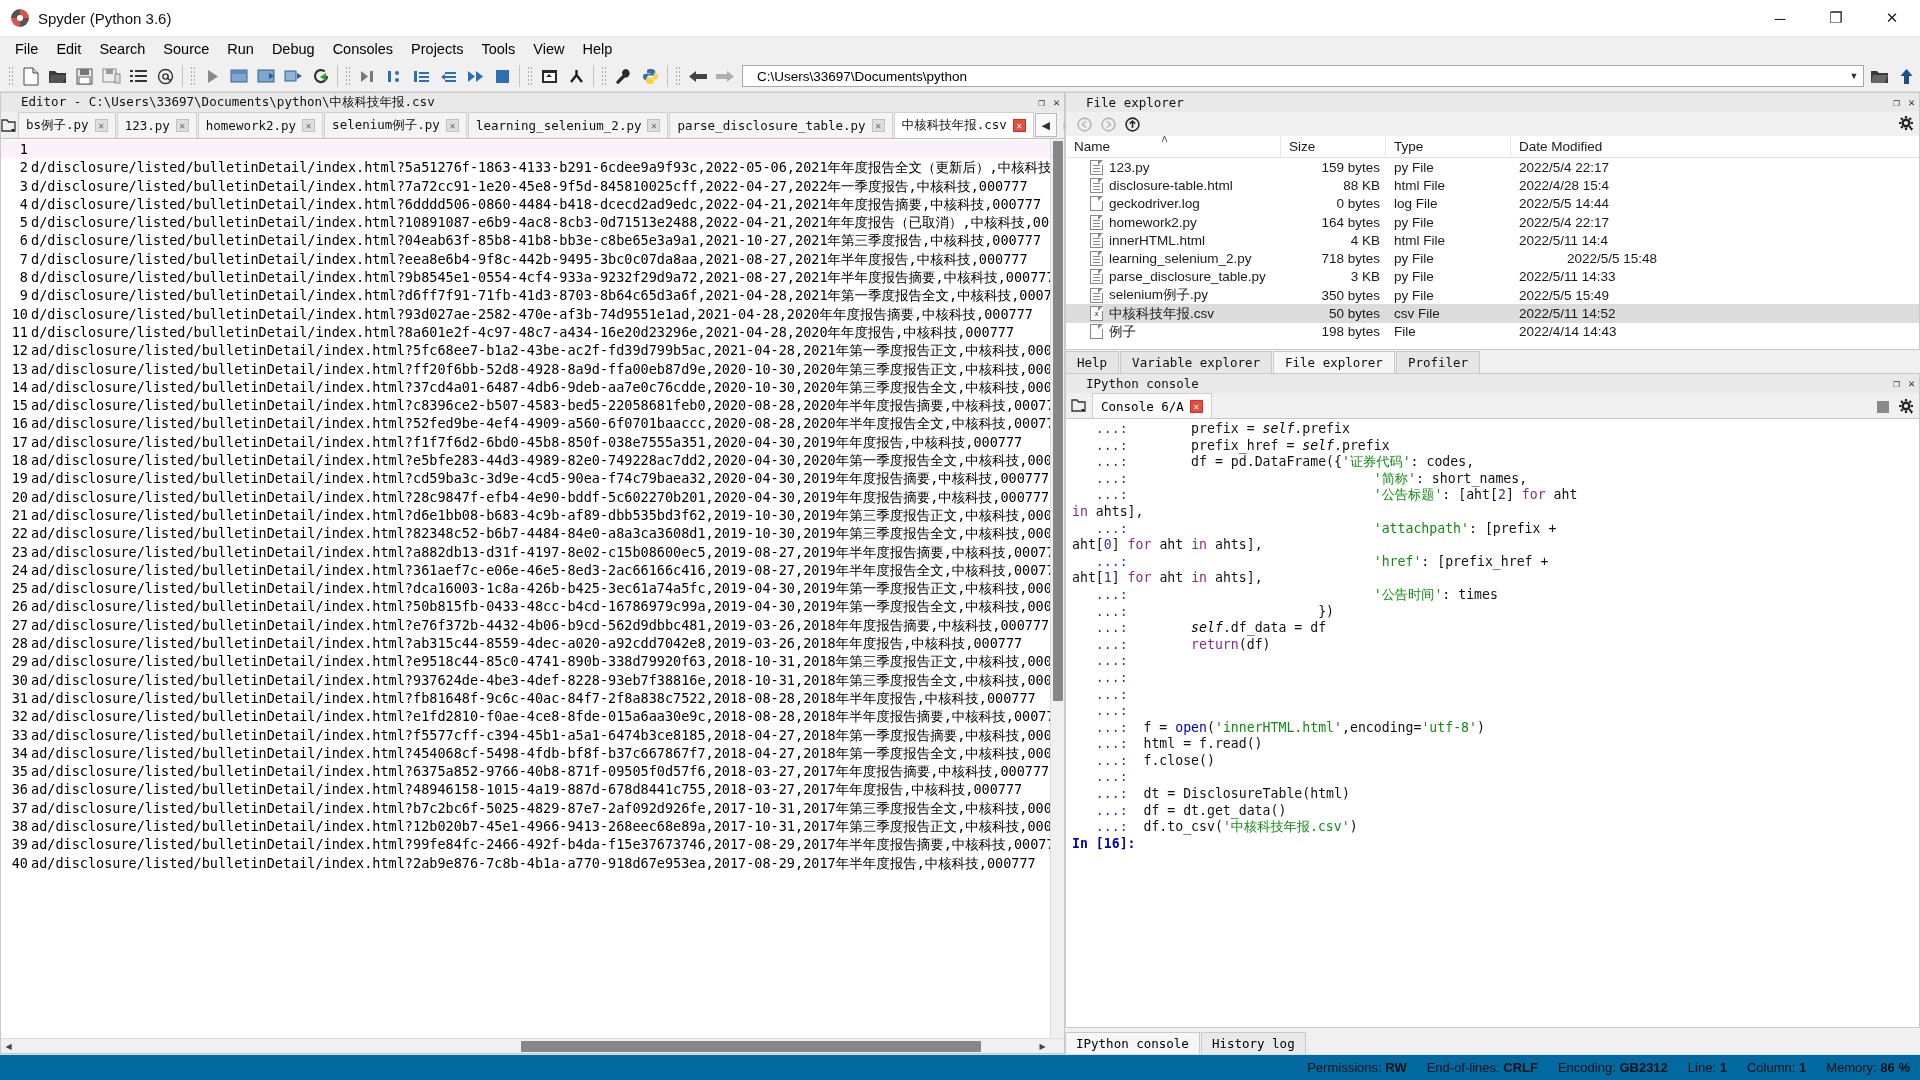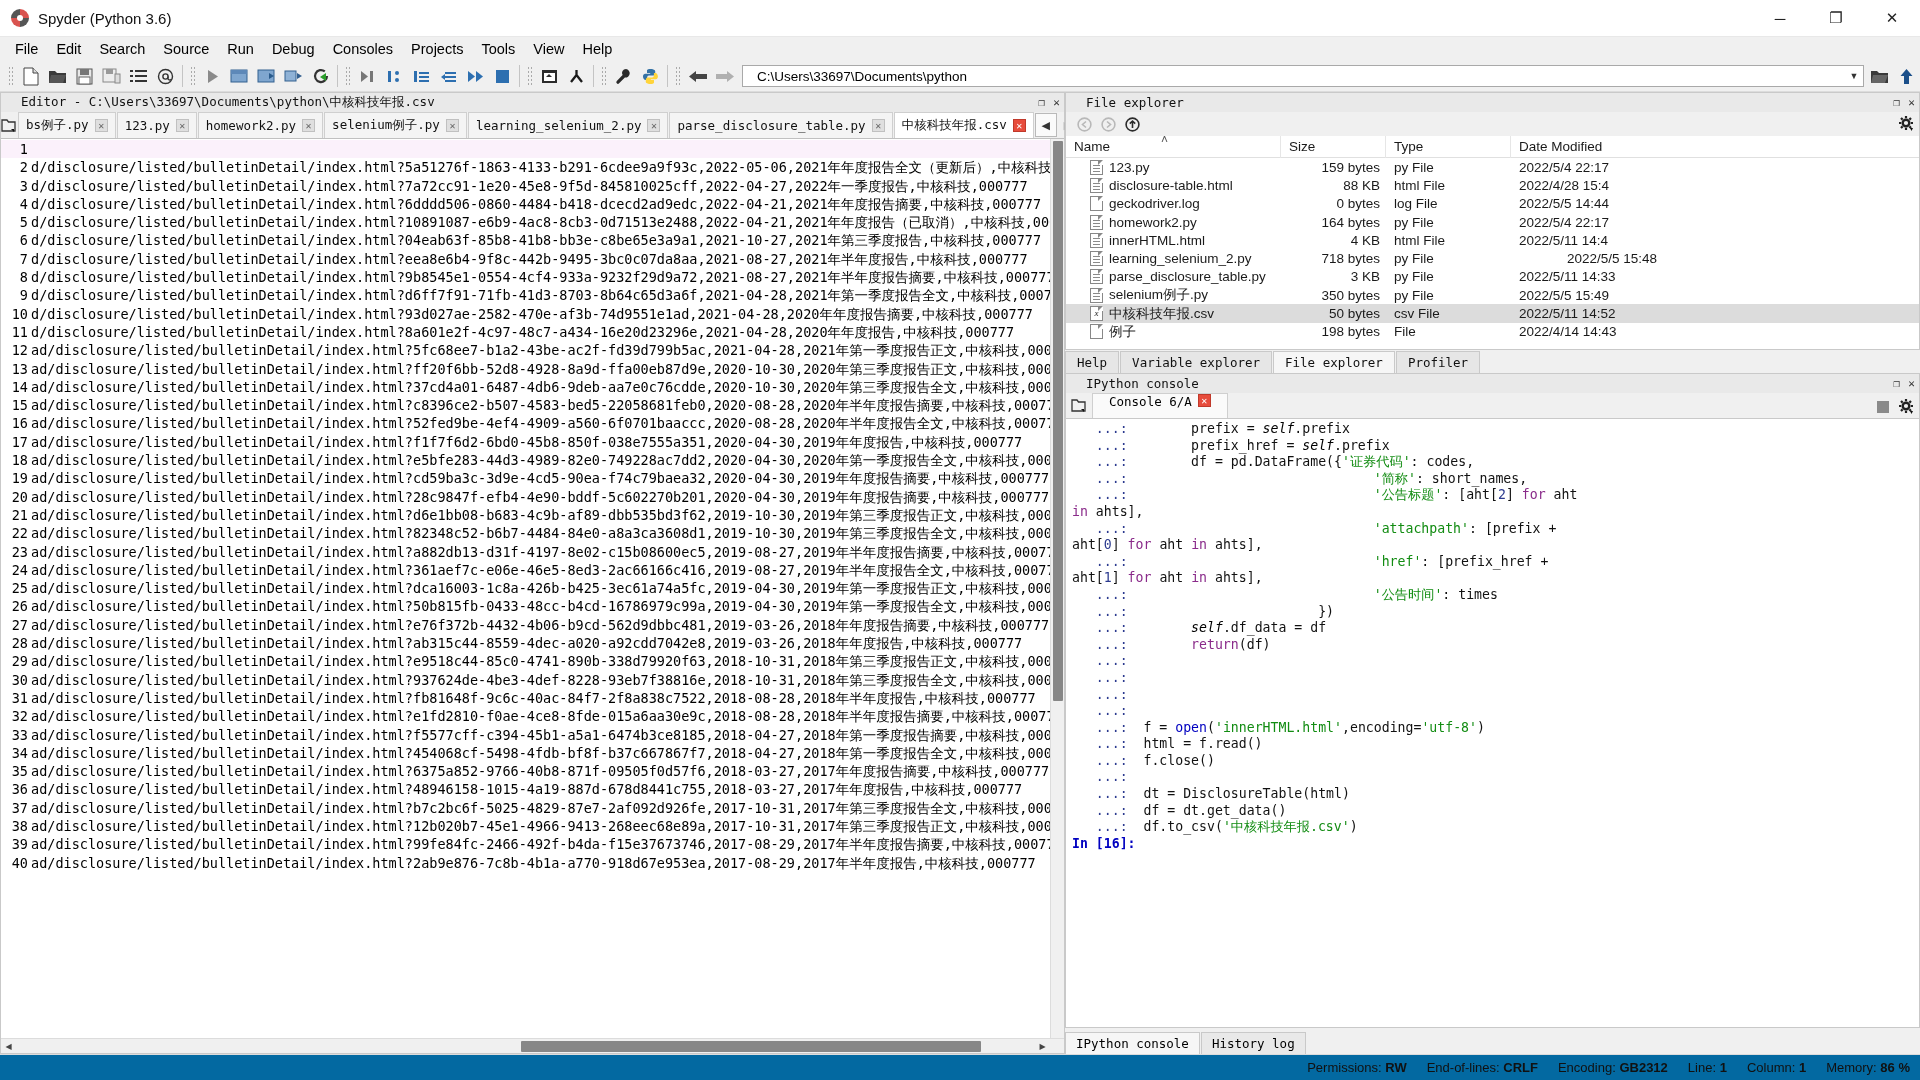--- a/index.html
+++ b/index.html
@@ -119,21 +119,21 @@
   .con-wrap { flex: 1; display: flex; flex-direction: column; min-height: 0; }
   .help-tabs { height: 23px; background: #f0f0f0; display: flex; align-items: flex-end; }
   .help-tab { height: 22px; padding: 0 11px; display: flex; align-items: center;
               font-family: "DejaVu Sans Mono", monospace; font-size: 12.5px; color: #111;
               border: 1px solid #c9c9c9; border-bottom: none; background: #e6e6e6; margin-right: 1px; }
   .help-tab.active { background: #f6f6f6; }
   .con-body { flex: 1; display: flex; flex-direction: column; border: 1px solid #c9c9c9;
               border-top: none; background: #fff; min-height: 0; }
   .con-tabbar { height: 26px; background: #f0f0f0; display: flex; align-items: flex-end;
                 border-bottom: 1px solid #c9c9c9; }
-  .con-tab { height: 25px; display: flex; align-items: flex-start; padding: 0 16px; background: #fafafa;
+  .con-tab { height: 25px; display: flex; align-items: center; padding: 0 8px; background: #fafafa;
              border: 1px solid #cfcfcf; border-bottom: none;
              font-family: "DejaVu Sans Mono", monospace; font-size: 12.5px; }
   .con-out { flex: 1; overflow: hidden; padding: 2px 0 0 0; background: #fff;
              font-family: "DejaVu Sans Mono", monospace; font-size: 13.2px; line-height: 16.6px;
              color: #111; white-space: pre; }
   .con-line { height: 16.6px; padding-left: 6px; }
   .cdots { color: #2b3a8f; }
   .cstr  { color: #128c12; }
   .ckw   { color: #8a2b8a; }
   .cself { color: #000000; font-style: italic; }

